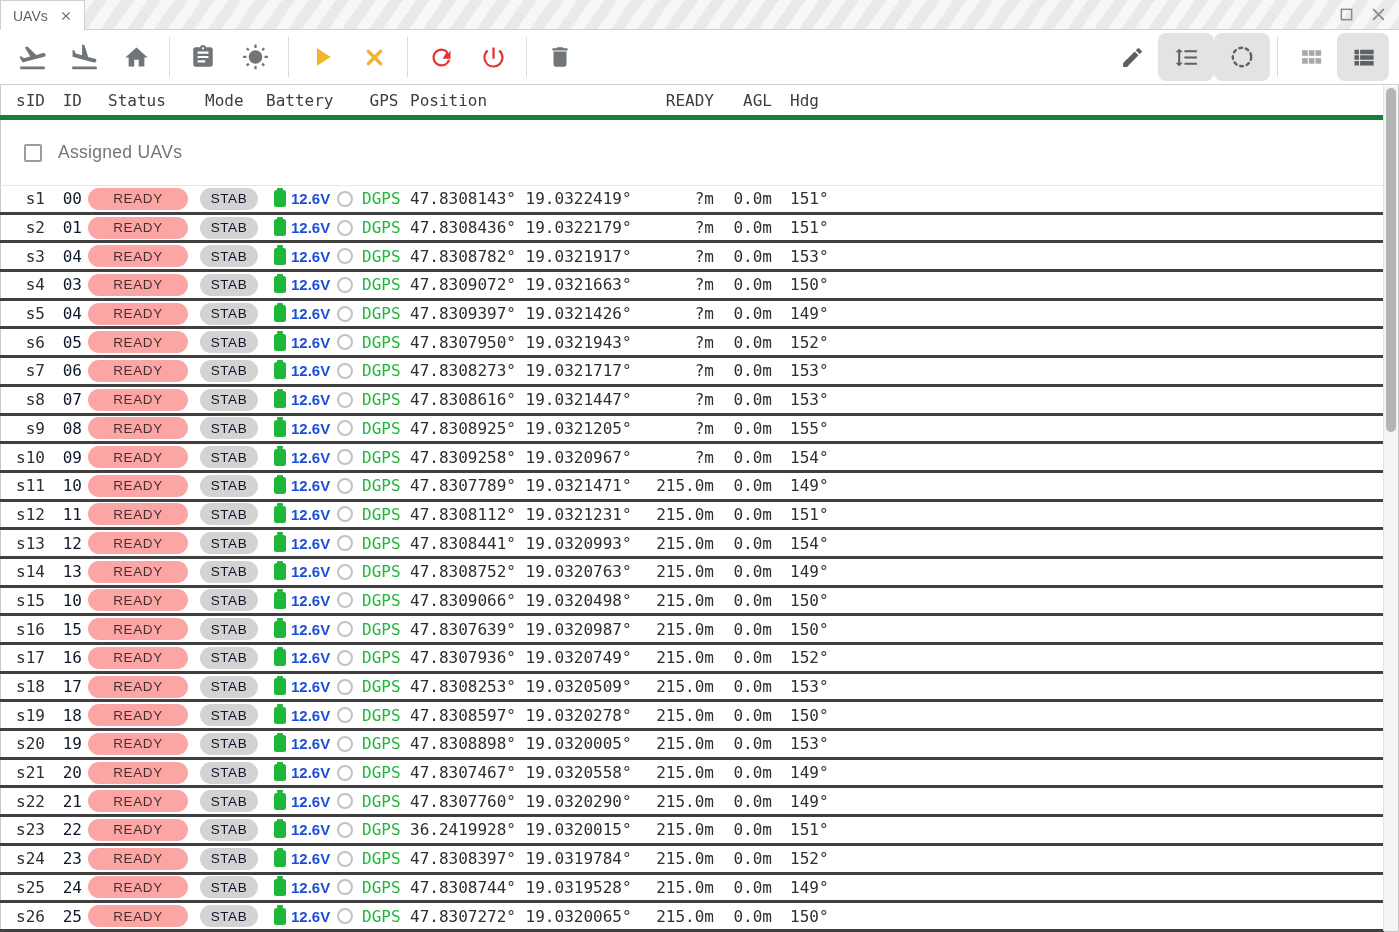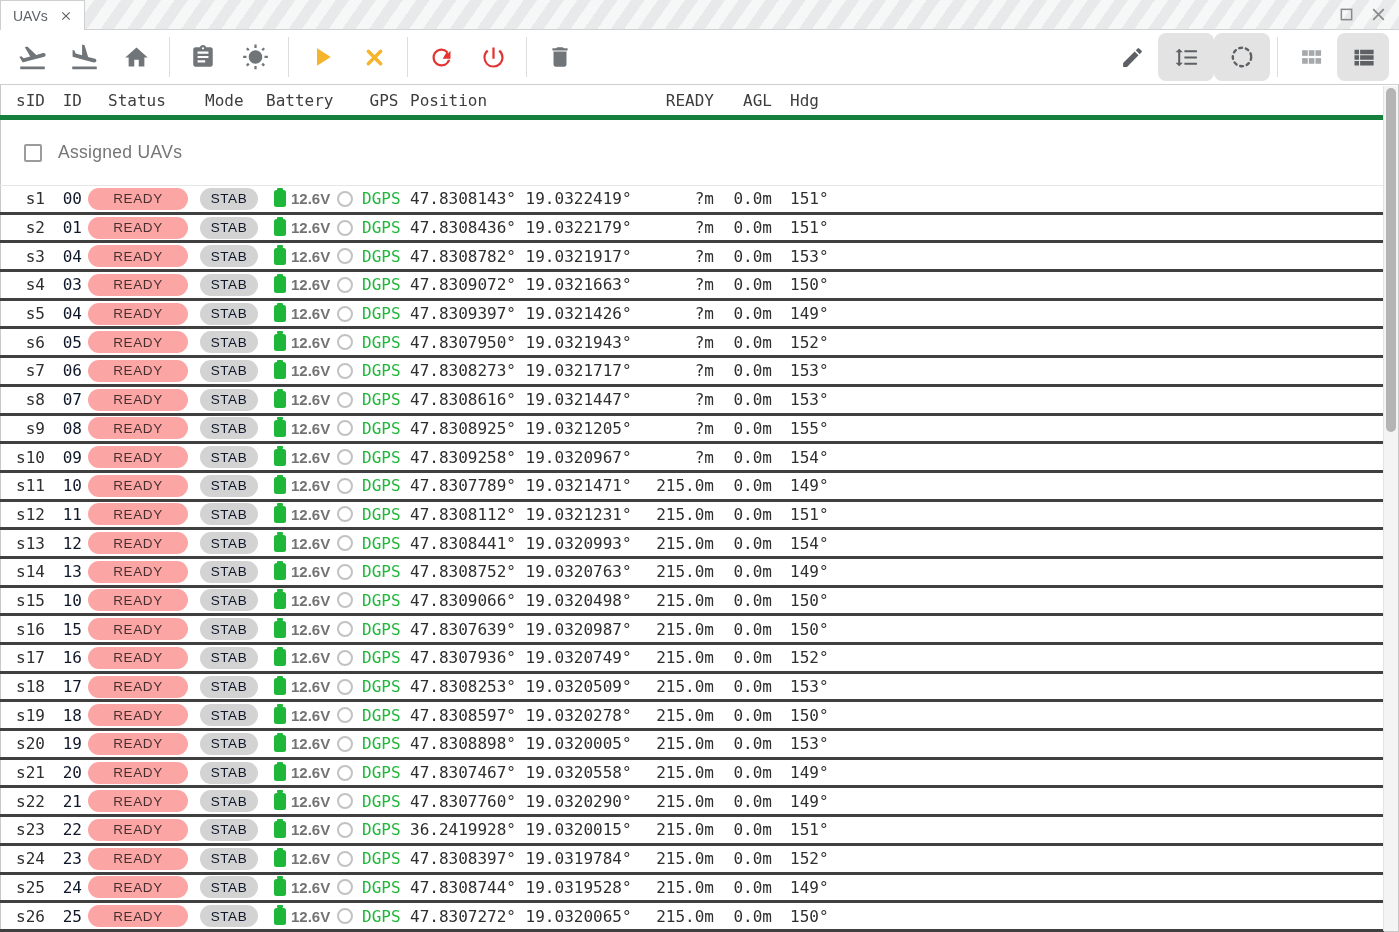--- a/index.html
+++ b/index.html
@@ -72,21 +72,21 @@
           font-size:13.5px; letter-spacing:.6px; font-weight:500; }
   .pill-green { width:100px; margin-left:6px; background:#fca5a5; color:rgba(0,0,0,.72); }
   .pill-gray  { width:58px;  margin-left:6px; background:#d3d3d3; color:#0f172a; }
 
   .c-batt { display:flex; align-items:center; padding-left:8px; }
   .battery-icon { position:relative; width:12px; height:17px; background:#1fb73a;
                   border-radius:2.5px; margin-right:5px; flex:none; }
   .battery-icon::before { content:""; position:absolute; top:-2.5px; left:3px;
                   width:6px; height:3px; background:#1fb73a; border-radius:1px; }
   .volt { font-family:"Liberation Sans", sans-serif; font-weight:bold;
-          font-size:15px; color:#737373; }
+          font-size:15px; color:#1d4ed8; }
   .c-dot { display:flex; justify-content:flex-start; }
   .rssi-circle { width:16px; height:16px; border:2px solid #c2c2c2; border-radius:50%; margin-left:1px; }
 
   
   .scrollbar { position:absolute; top:86px; right:1px; bottom:1px; width:15px;
                background:#f4f4f4; border-left:1px solid #e3e3e3; }
   .scroll-thumb { width:10px; height:344px; margin:2px auto 0; background:#b4b4b4;
                   border-radius:6px; cursor:grab; }
   .table-area { width:1384px; }
 </style>

